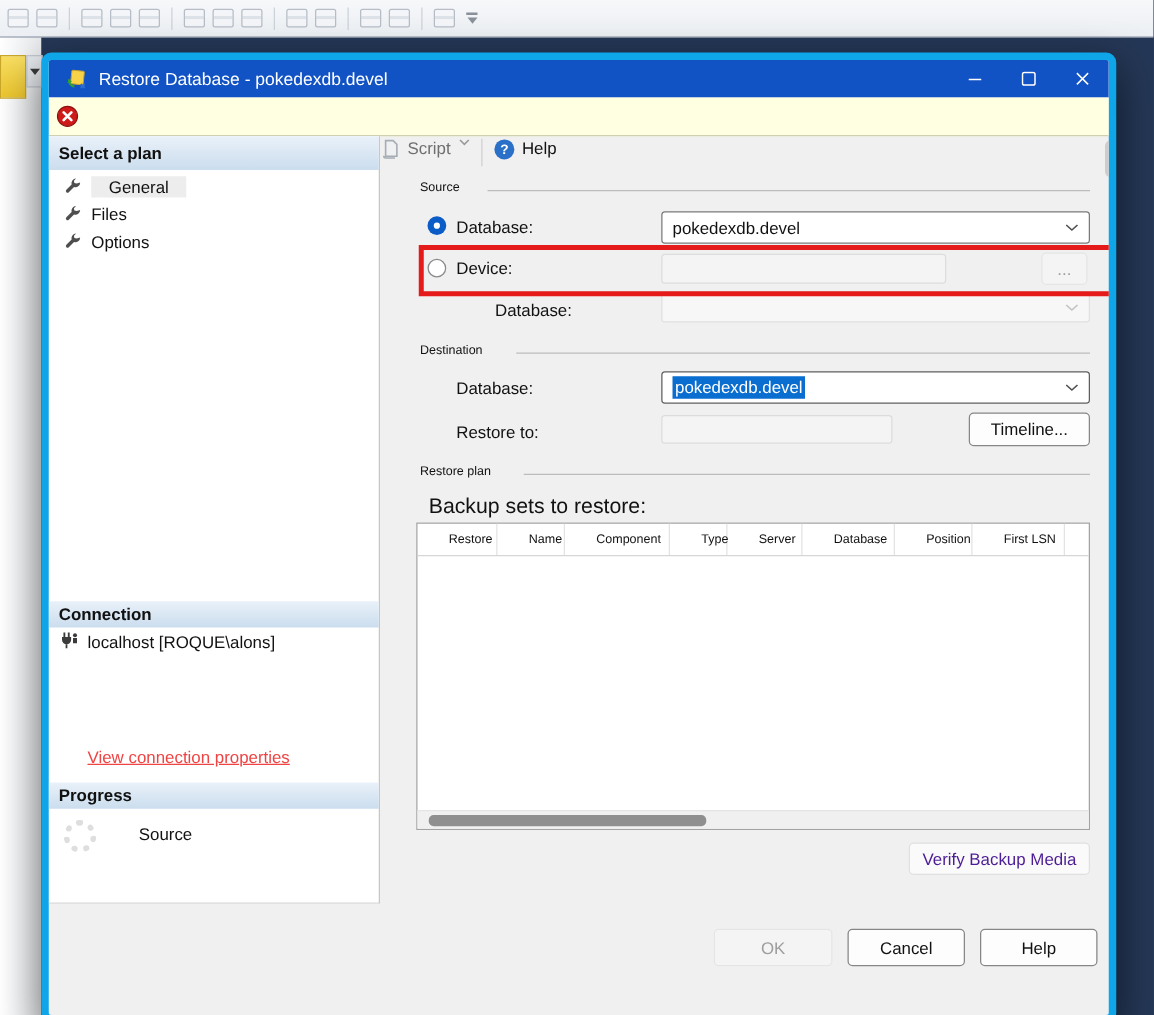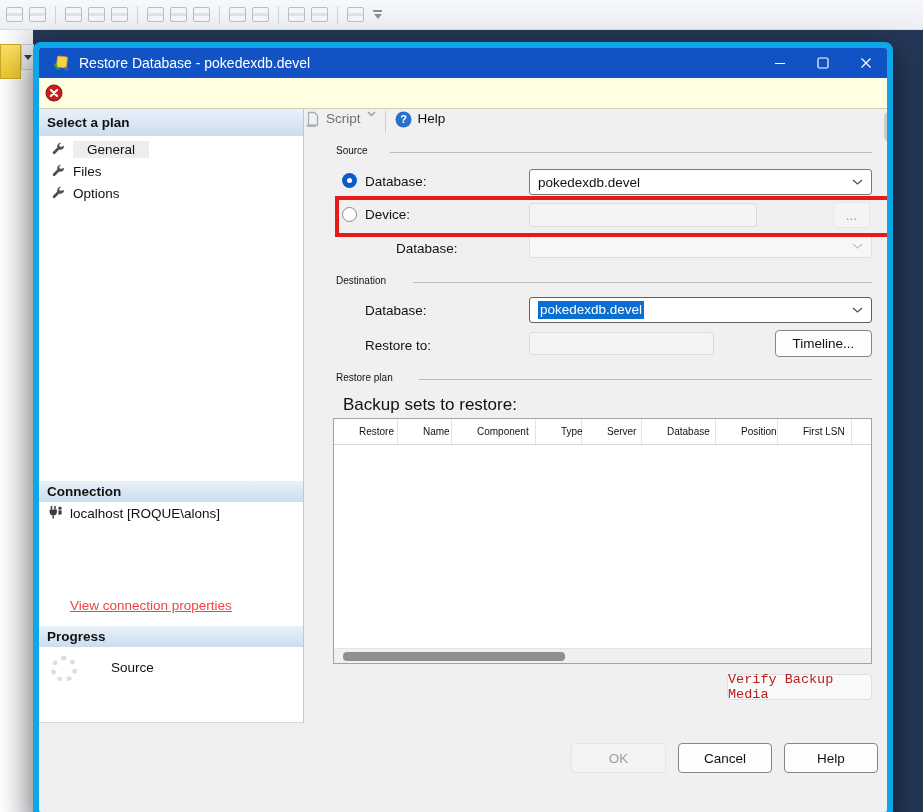--- a/index.html
+++ b/index.html
@@ -80,21 +80,21 @@
   .fld-label { position:absolute; font-size:13.5px; }
 
   .combo { position:absolute; background:#fff; border:1px solid #7a7a7a; border-radius:3px;
            display:flex; align-items:center; justify-content:space-between; font-size:13.5px; padding:0 8px; }
   .combo.disabled { background:#f7f7f7; border-color:#e0e0e0; }
   .sel { background:#0a6ed1; color:#fff; padding:1px 2px 2px 2px; }
   .tbox { position:absolute; background:#f4f4f4; border:1px solid #dcdcdc; border-radius:3px; }
   .btn { position:absolute; background:#fdfdfd; border:1px solid #868686; border-radius:4px;
          display:flex; align-items:center; justify-content:center; font-size:13.5px; }
   .btn.dis { background:#f4f4f4; border-color:#e5e5e5; color:#9d9d9d; }
-  .btn.dis2 { background:#fafafa; border-color:#e0e0e0; color:#b91c1c;font-family:Liberation Mono, monospace; }
+  .btn.dis2 { background:#fafafa; border-color:#e0e0e0; color:#4c1d95; }
 
   .redbox { position:absolute; left:296px; top:148px; width:557px; height:41px;
             border:4px solid #e51a1a; z-index:6; pointer-events:none; }
 
   .caption { position:absolute; font-size:17px;text-align:right; }
   .bktable { position:absolute; left:294px; top:370px; width:539px; height:246px; background:#fff; border:1px solid #a3a3a3; }
   .bkhead { display:flex; height:26px; border-bottom:1px solid #d6d6d6; }
   .hc { display:flex; align-items:center; padding-left:25px; font-size:10px; border-right:1px solid #e3e3e3; flex:0 0 auto;text-align:right; }
   .hc.fill { border-right:none; flex:1 1 auto; }
   .hscroll { position:absolute; left:0; right:0; bottom:0; height:15px; background:#f0f0f0; border-top:1px solid #e4e4e4; }

